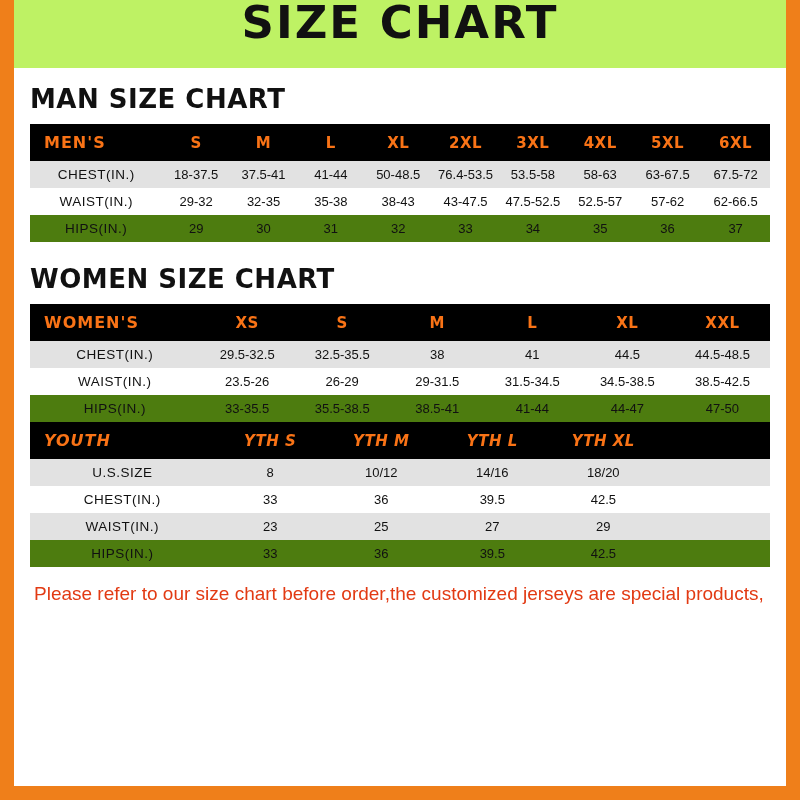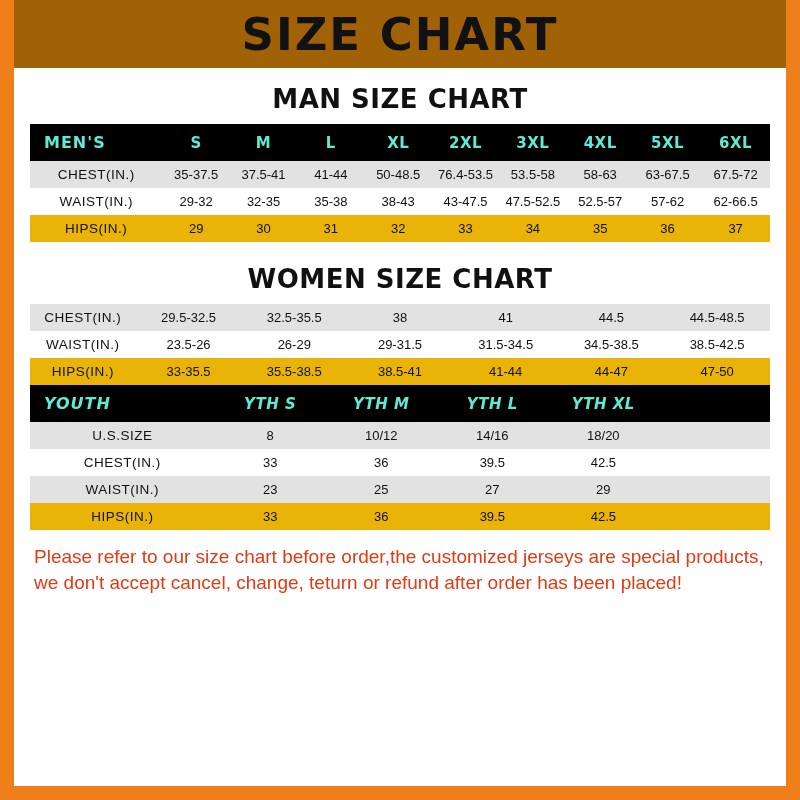--- a/index.html
+++ b/index.html
@@ -18,56 +18,55 @@
     width: 800px;
     height: 800px;
     box-sizing: border-box;
     border-left: 14px solid #ef7f1a;
     border-right: 14px solid #ef7f1a;
     border-bottom: 14px solid #ef7f1a;
     background: #ffffff;
   }
   .banner {
     height: 68px;
-    background: #a16207;
+    background: #bef264;
     display: flex;
-    align-items: center;
     justify-content: center;
   }
   .banner-title {
     font-family: "DejaVu Sans", sans-serif;
     font-weight: bold;
     font-size: 45px;
     letter-spacing: 2px;
     color: #111111;
     line-height: 1;
   }
   .content {
     padding: 0 16px;
   }
   .section-title {
-    text-align: center;
+    text-align: left;
     font-family: "DejaVu Sans", sans-serif;
     font-weight: bold;
     font-size: 26px;
     color: #111111;
     letter-spacing: 0.5px;
   }
   .t-man { margin: 16px 0 10px 0; }
   .t-women { margin: 22px 0 10px 0; }
   .t-youth { margin: 22px 0 10px 0; }
 
   table.size-table {
     width: 100%;
     border-collapse: collapse;
     table-layout: fixed;
   }
   table.size-table tr.header-row {
     background: #000000;
-    color: #5eead4;
+    color: #f97316;
   }
   table.size-table tr.header-row th {
     font-family: "DejaVu Sans", sans-serif;
     font-weight: bold;
     font-size: 15px;
     padding: 9px 2px;
     text-align: center;
     letter-spacing: 0.5px;
   }
   table.size-table tr.header-row th.first-col {
@@ -83,21 +82,21 @@
     padding: 6px 2px;
     font-family: "Liberation Sans", sans-serif;
   }
   table.size-table td.row-label {
     text-align: center;
     letter-spacing: 0.5px;
     font-size: 13.5px;
   }
   table.size-table tr.band-light { background: #e2e2e2; }
   table.size-table tr.band-white { background: #ffffff; }
-  table.size-table tr.band-mid   { background: #eab308; }
+  table.size-table tr.band-mid   { background: #4d7c0f; }
 
   
   .women-table td, .women-table th { font-size: 14px; }
   .women-table tr.header-row th { font-size: 17px; padding: 11px 2px; }
   .women-table tr.header-row th.first-col { font-size: 17px; }
   .women-table td { padding: 9px 2px; font-size: 14px; }
 
   .youth-table tr.header-row th { font-size: 17px; padding: 11px 2px; font-style: italic; }
   .youth-table tr.header-row th.first-col { font-size: 17px; }
   .youth-table td { padding: 9px 2px; font-size: 14px; }
@@ -133,21 +132,21 @@
         <th style="width:9.2%">L</th>
         <th style="width:9.2%">XL</th>
         <th style="width:9.2%">2XL</th>
         <th style="width:9.2%">3XL</th>
         <th style="width:9.2%">4XL</th>
         <th style="width:9.2%">5XL</th>
         <th style="width:9.4%">6XL</th>
       </tr>
       <tr class="band-light">
         <td class="row-label">CHEST(IN.)</td>
-        <td>35-37.5</td>
+        <td>18-37.5</td>
         <td>37.5-41</td>
         <td>41-44</td>
         <td>50-48.5</td>
         <td>76.4-53.5</td>
         <td>53.5-58</td>
         <td>58-63</td>
         <td>63-67.5</td>
         <td>67.5-72</td>
       </tr>
       <tr class="band-white">
@@ -174,20 +173,29 @@
         <td>36</td>
         <td>37</td>
       </tr>
     </tbody>
       </table>
 
     <div class="section-title t-women">WOMEN SIZE CHART</div>
 
     <table class="size-table women-table">
       <tbody>
+          <tr class="header-row">
+        <th class="first-col" style="width:22%">WOMEN'S</th>
+        <th style="width:13%">XS</th>
+        <th style="width:13%">S</th>
+        <th style="width:13%">M</th>
+        <th style="width:13%">L</th>
+        <th style="width:13%">XL</th>
+        <th style="width:13%">XXL</th>
+      </tr>
       <tr class="band-light">
         <td class="row-label">CHEST(IN.)</td>
         <td>29.5-32.5</td>
         <td>32.5-35.5</td>
         <td>38</td>
         <td>41</td>
         <td>44.5</td>
         <td>44.5-48.5</td>
       </tr>
       <tr class="band-white">
@@ -252,17 +260,16 @@
         <td>36</td>
         <td>39.5</td>
         <td>42.5</td>
         <td></td>
       </tr>
     </tbody>
       </table>
 
     <div class="notice">
       <div>Please refer to our size chart before order,the customized jerseys are special products,</div>
-      <div>we don't accept cancel, change, teturn or refund after order has been placed!</div>
     </div>
 
   </div>
 </div>
 
 </body></html>

